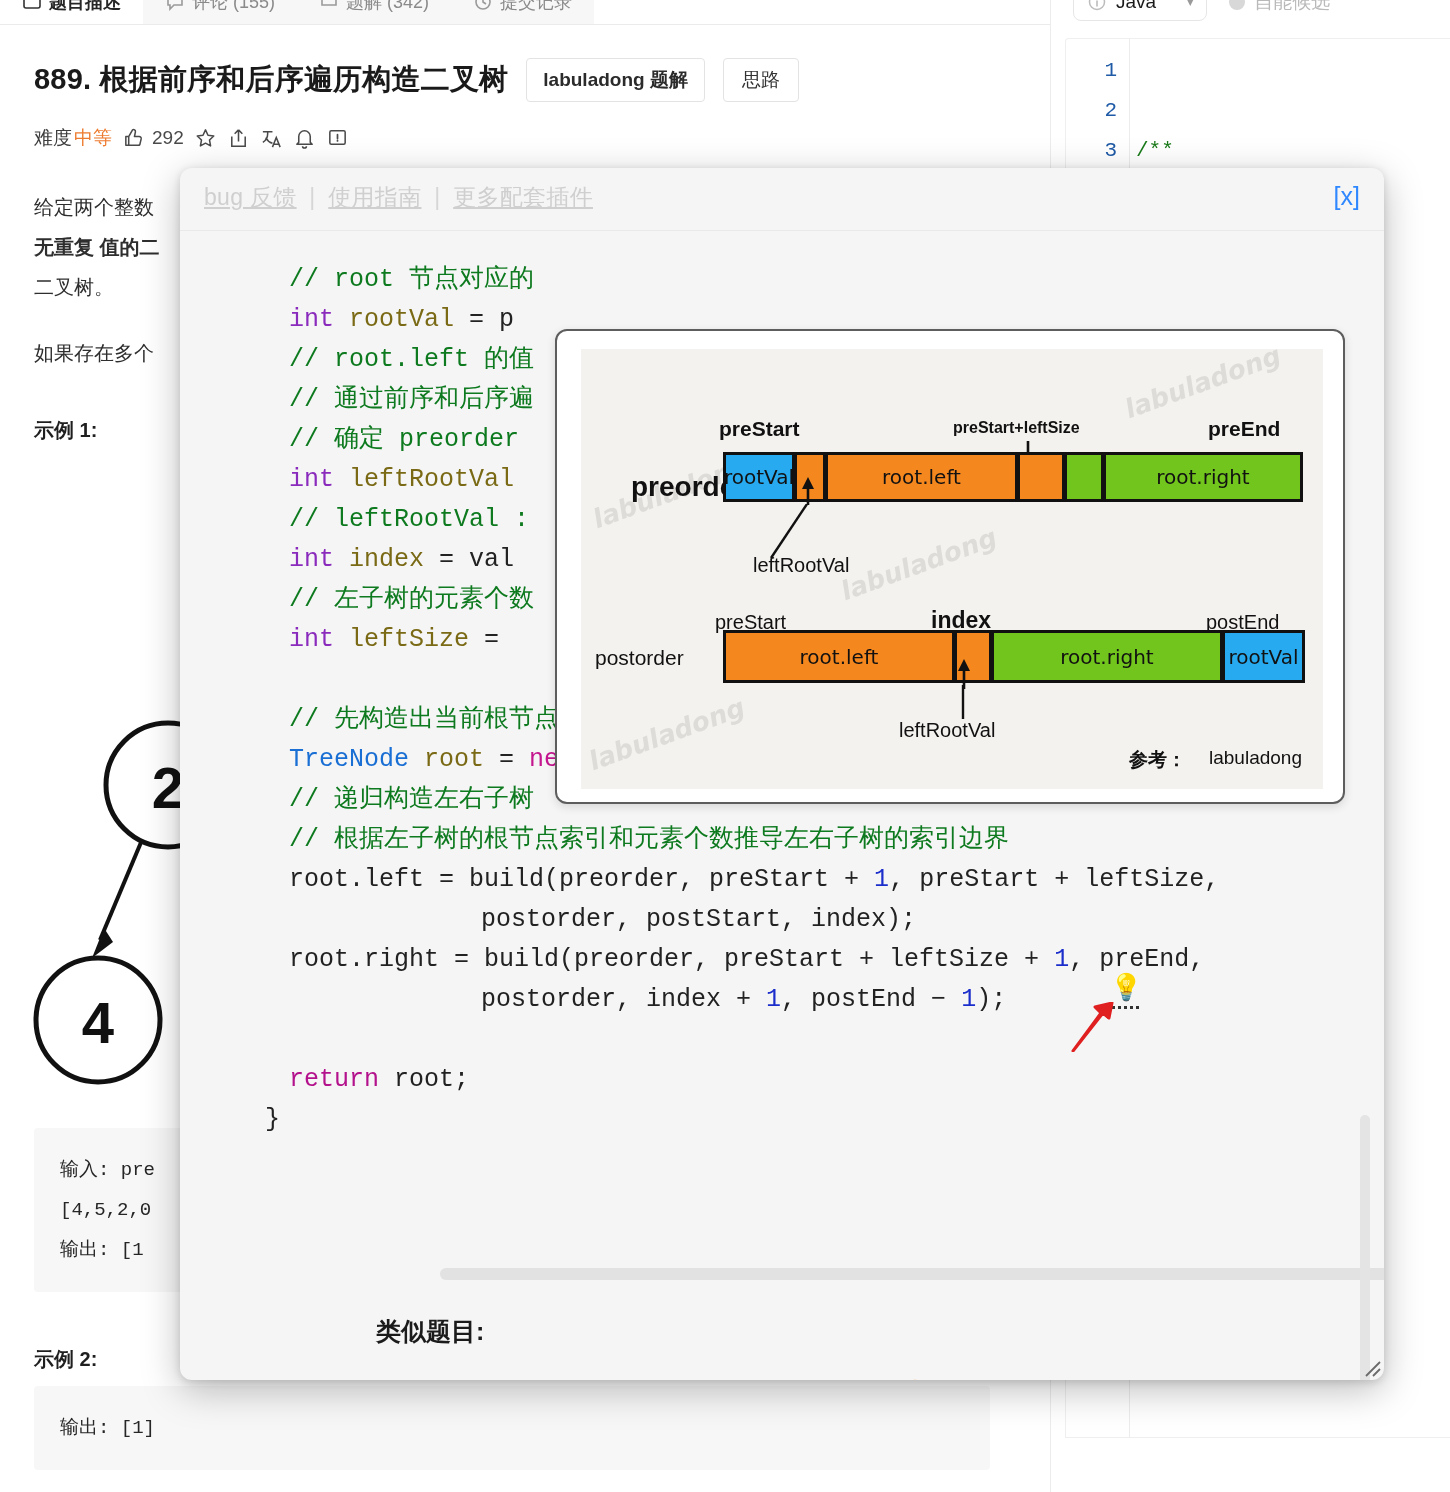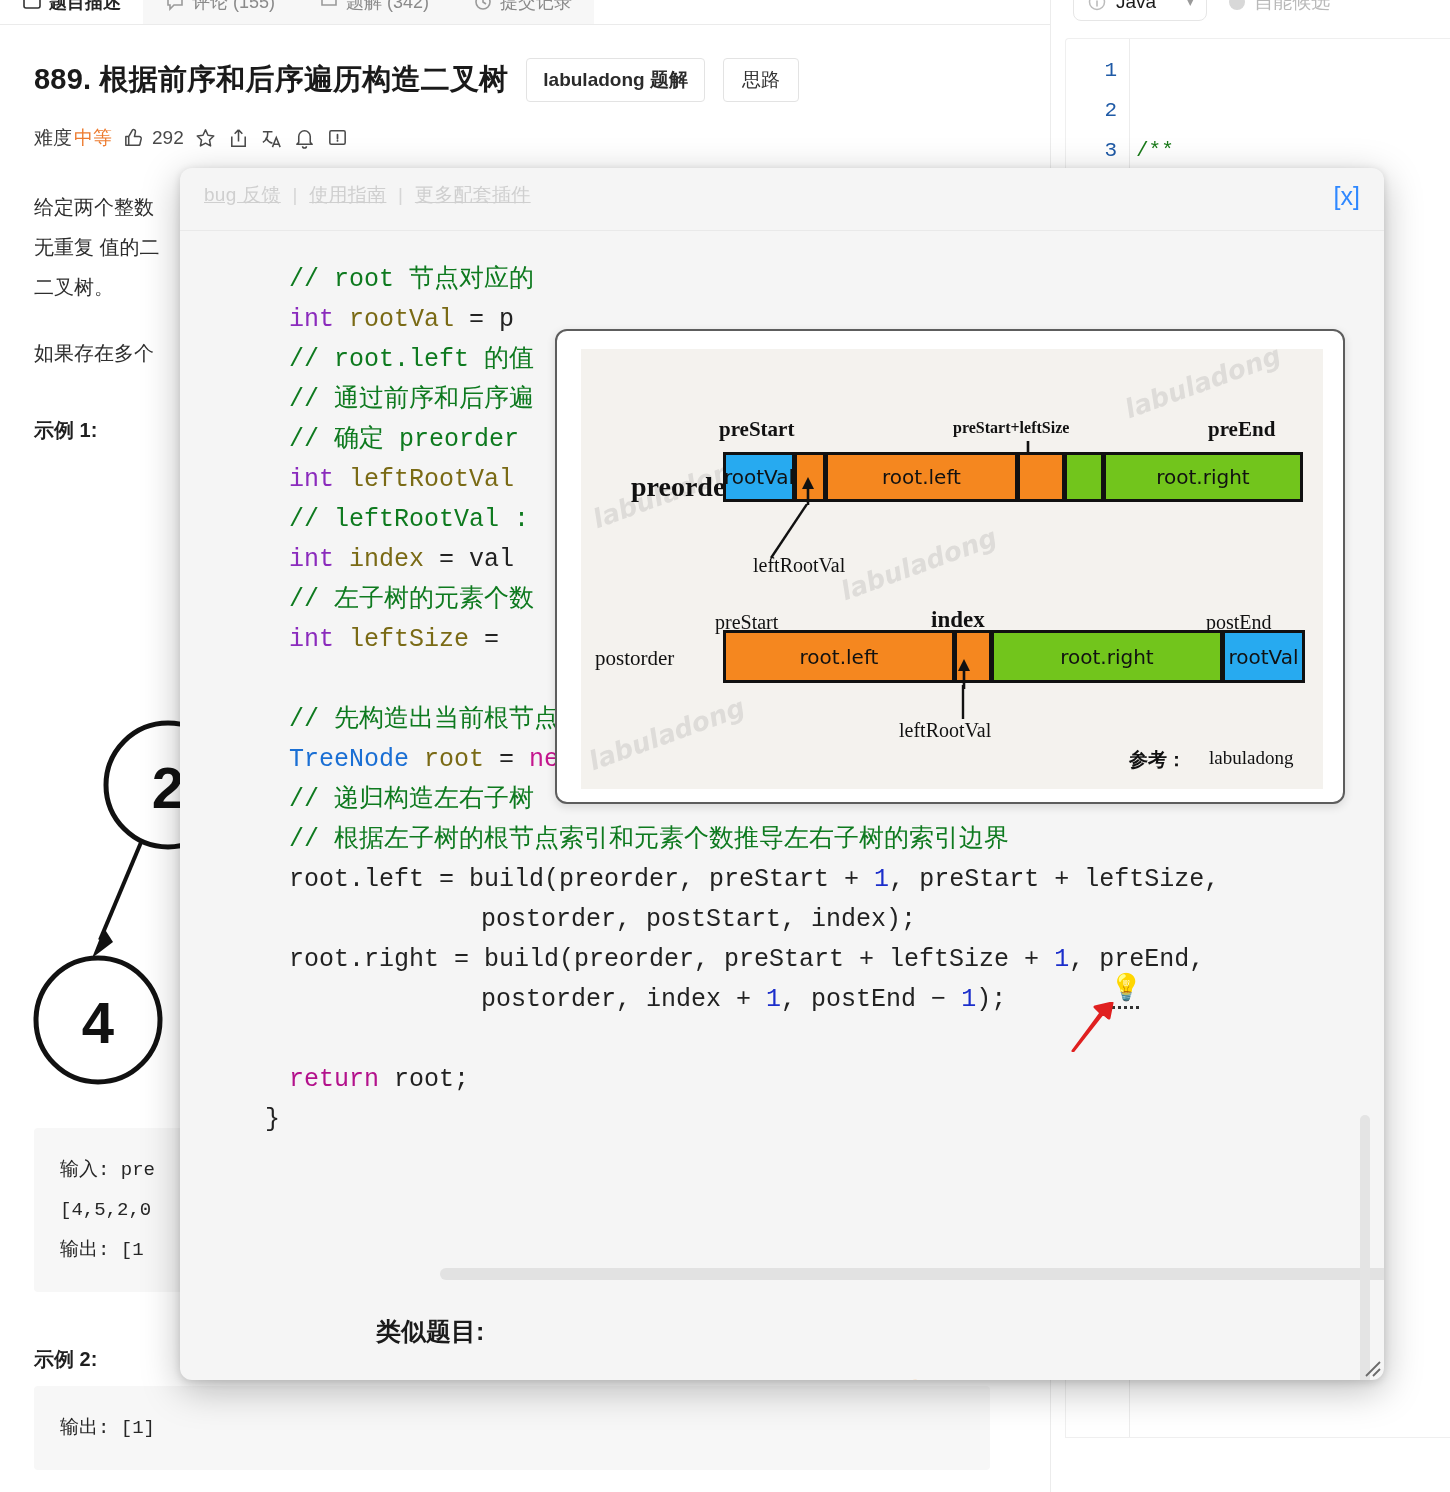--- a/index.html
+++ b/index.html
@@ -43,21 +43,21 @@
   }
   .chip.plain { font-weight:400; font-size:19px; color:#333; padding:8px 18px;}
 
   .meta-row { display:flex; align-items:center; gap:10px; margin-top:23px; }
   .meta-label { font-size:19px; color:#3c3c3c; }
   .meta-diff { font-size:19px; color:#ed7b2f; margin-left:-8px;}
   .meta-icon { display:flex; align-items:center; gap:7px; color:#4a4a4a; font-size:19px;}
   .meta-icon svg { display:block; }
 
   .body-text { margin-top:36px; font-size:20px; color:#2e2e2e; line-height:40px; }
-  .body-text b { font-weight:400;margin-top:24px; }
+  .body-text b { font-weight:700;margin-top:24px; }
   .sec-h { margin-top:44px; font-size:20px; font-weight:700; color:#1f1f1f; }
   .codebox {
     margin-top:18px; background:#f7f7f7; border-radius:4px; padding:22px 26px;
     font-family:"Liberation Mono","DejaVu Sans Mono",monospace;
     font-size:19px; line-height:40px; color:#262626;
   }
 
   
   .tree { position:absolute; left:0px; top:690px; width:230px; height:400px; }
 
@@ -101,21 +101,21 @@
   .popup {
     position:absolute; left:180px; top:168px; width:1204px; height:1212px;
     background:#f5f5f5; border-radius:12px;
     box-shadow:0 10px 38px rgba(0,0,0,.26), 0 2px 8px rgba(0,0,0,.14);
     overflow:hidden;
   }
   .popup-header {
     position:relative; height:54px; padding:14px 24px 0 24px;
     display:flex; align-items:flex-start; justify-content:space-between;
   }
-  .popup-links { font-size:19px; color:#cfcfcf; letter-spacing:.3px;text-align:center;}
+  .popup-links { font-size:23px; color:#cfcfcf; letter-spacing:.3px;text-align:center;}
   .popup-links a { color:#cfcfcf; text-decoration:underline; }
   .popup-links .sep { text-decoration:none; margin:0 6px; color:#d6d6d6;}
   .popup-close { font-size:25px; color:#2f88ff; font-weight:500; cursor:pointer;}
   .popup-divider { height:1px; background:#e9e9e9; margin:8px 0 0 0; }
 
   .popup-body {
     position:absolute; left:0; top:62px; width:1204px; height:1150px;
     overflow:hidden;
   }
   .plugin-code {
@@ -132,21 +132,21 @@
   .plugin-code .mag { color:#c4168e; }
   .plugin-code .mgk { color:#b3128c; }
 
   
   .img-card {
     position:absolute; left:375px; top:99px; width:790px; height:475px;
     background:#fff; border:2px solid #5d5d5d; border-radius:12px;
     box-shadow:0 3px 10px rgba(0,0,0,.12); overflow:hidden;
   }
   .diagram { position:absolute; left:24px; top:18px; width:742px; height:440px; background:#f4f2ee;}
-  .diag-label { position:absolute; font-family:Liberation Serif, serif; color:#111; }
+  .diag-label { position:absolute; font-family:Liberation Sans, sans-serif; color:#111; }
   .bar { position:absolute; border:3px solid #111; box-sizing:border-box;
          display:flex; align-items:center; justify-content:center;
          font-family:"DejaVu Sans", sans-serif; font-size:20px; color:#111; }
   .wm { position:absolute; color:rgba(120,120,120,.18); font-style:italic;
         font-weight:700; font-size:26px; transform:rotate(-20deg);
         font-family:"DejaVu Sans", sans-serif; pointer-events:none;}
 
   
   .bulb { position:absolute; left:930px; top:742px; font-size:26px; }
   .dotline { position:absolute; left:932px; top:776px; width:30px; height:3px;

